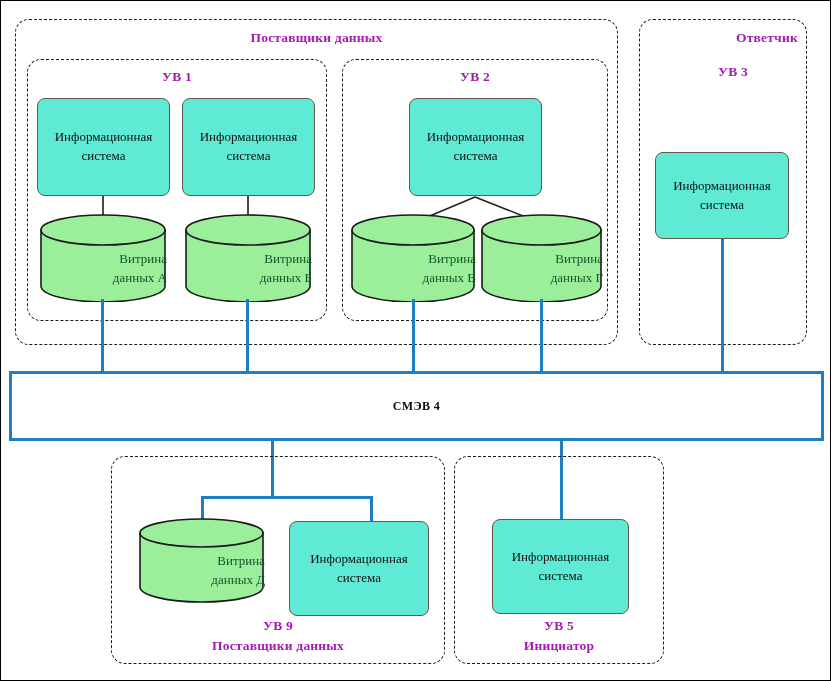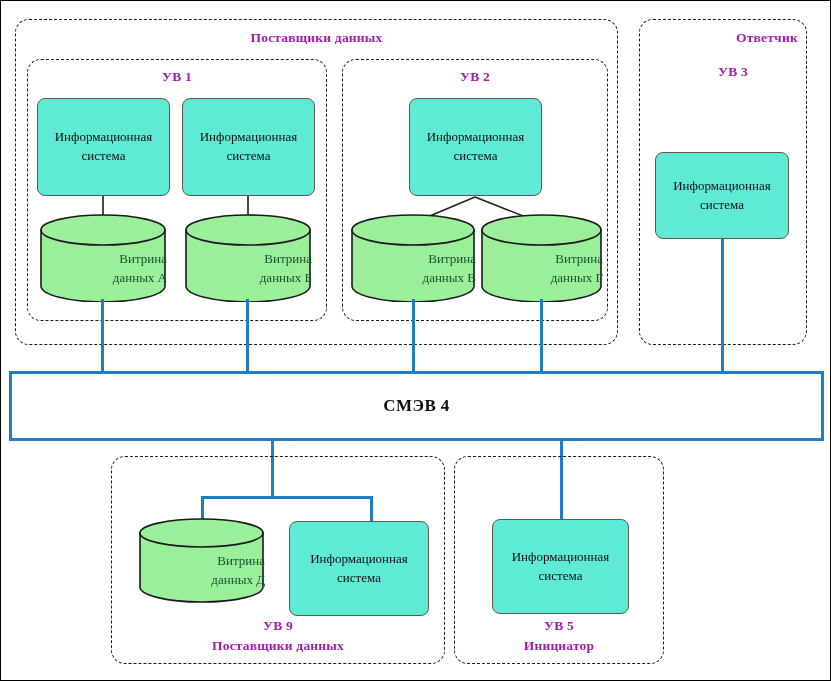--- a/index.html
+++ b/index.html
@@ -75,21 +75,21 @@
   
   .bus {
     border: 3px solid #1f7fc4;
     background: #ffffff;
     display: flex;
     align-items: center;
     justify-content: center;
   }
   .bus-label {
     font-weight: bold;
-    font-size: 17px;
+    font-size: 12px;
     color: #0d0d0d;
     letter-spacing: .4px;
   }
 
   .diag-svg { position: absolute; left: 0; top: 0; pointer-events: none; }
 </style>
 </head>
 <body>
 
 <div id="canvas">

